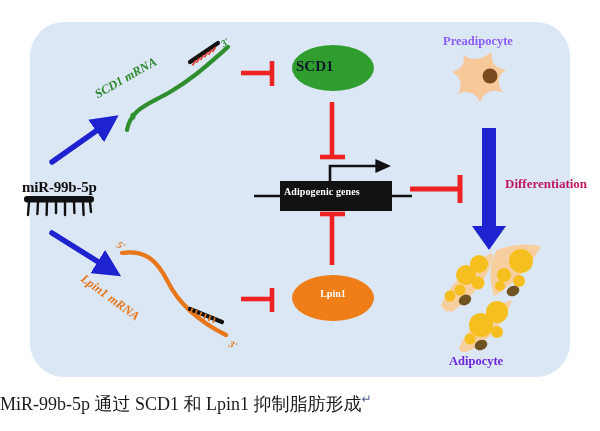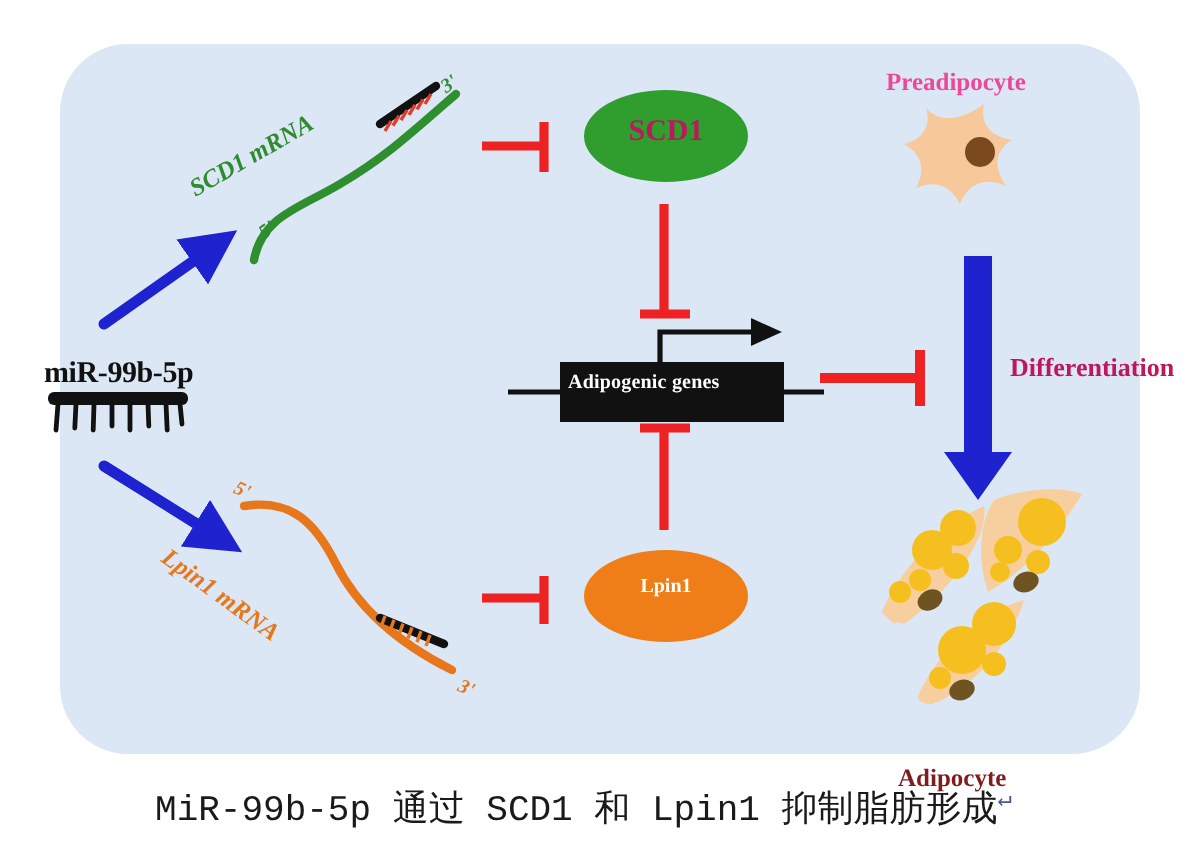--- a/index.html
+++ b/index.html
@@ -15,58 +15,58 @@
     background:#dce7f6;border-radius:34px;
   }
   .svg-layer{position:absolute;left:0;top:0;width:600px;height:431px;}
   
   .lbl{position:absolute;white-space:nowrap;font-family:"Liberation Serif",serif;}
   #mir-label{
     left:22px;top:179px;font-size:15px;font-weight:bold;color:#111;
     letter-spacing:-0.2px;
   }
   #scd1-text{
-    left:296px;top:58px;width:74px;text-align:center;
-    font-size:15px;font-weight:bold;color:#be185d;
+    left:296px;top:58px;width:74px;
+    font-size:15px;font-weight:bold;color:#0f172a;
   }
   #lpin1-text{
     left:296px;top:288px;width:74px;text-align:center;
     font-size:10px;font-weight:bold;color:#ffffff;
   }
   #adipogenic-text{
     left:284px;top:186px;width:104px;
     font-size:10px;font-weight:bold;color:#ffffff;letter-spacing:0.1px;
   }
   #preadipocyte-label{
-    left:443px;top:34px;font-size:12.5px;font-weight:bold;color:#ec4899;text-align:center;
+    left:443px;top:34px;font-size:12.5px;font-weight:bold;color:#8b5cf6;text-align:center;
   }
   #adipocyte-label{
-    left:449px;top:354px;font-size:12.5px;font-weight:bold;color:#7f1d1d;margin-top:28px;
+    left:449px;top:354px;font-size:12.5px;font-weight:bold;color:#6d28d9;
   }
   #differentiation-label{
     left:505px;top:176px;font-size:13px;font-weight:bold;color:#be185d;
   }
   #scd1-mrna-label{
     left:96px;top:88px;font-size:12.5px;font-weight:bold;color:#2e8b2e;
     transform:rotate(-30deg);transform-origin:left center;
     font-style:italic;
   }
   #lpin1-mrna-label{
     left:82px;top:270px;font-size:12.5px;font-weight:bold;color:#e8761a;
     transform:rotate(36deg);transform-origin:left center;
     font-style:italic;
   }
   .prime{position:absolute;font-size:10px;font-weight:bold;font-style:italic;}
   #scd1-five{left:130px;top:110px;color:#2e8b2e;transform:rotate(-35deg);}
   #scd1-three{left:221px;top:37px;color:#2e8b2e;transform:rotate(-35deg);}
   #lpin1-five{left:117px;top:240px;color:#e8761a;transform:rotate(25deg);}
   #lpin1-three{left:229px;top:339px;color:#e8761a;transform:rotate(25deg);}
   #caption{
-    position:absolute;left:0;top:392px;width:506px;text-align:right;
-    font-size:18px;color:#1a1a1a;font-family:Liberation Mono, monospace;
+    position:absolute;left:0;top:392px;width:506px;text-align:left;
+    font-size:18px;color:#1a1a1a;font-family:Liberation Serif, serif;
   }
   #caption .cret{font-size:12px;color:#4a5a8a;vertical-align:super;}
 </style>
 </head>
 <body>
 
 <div id="figure">
 
   <div class="panel"></div>
 

